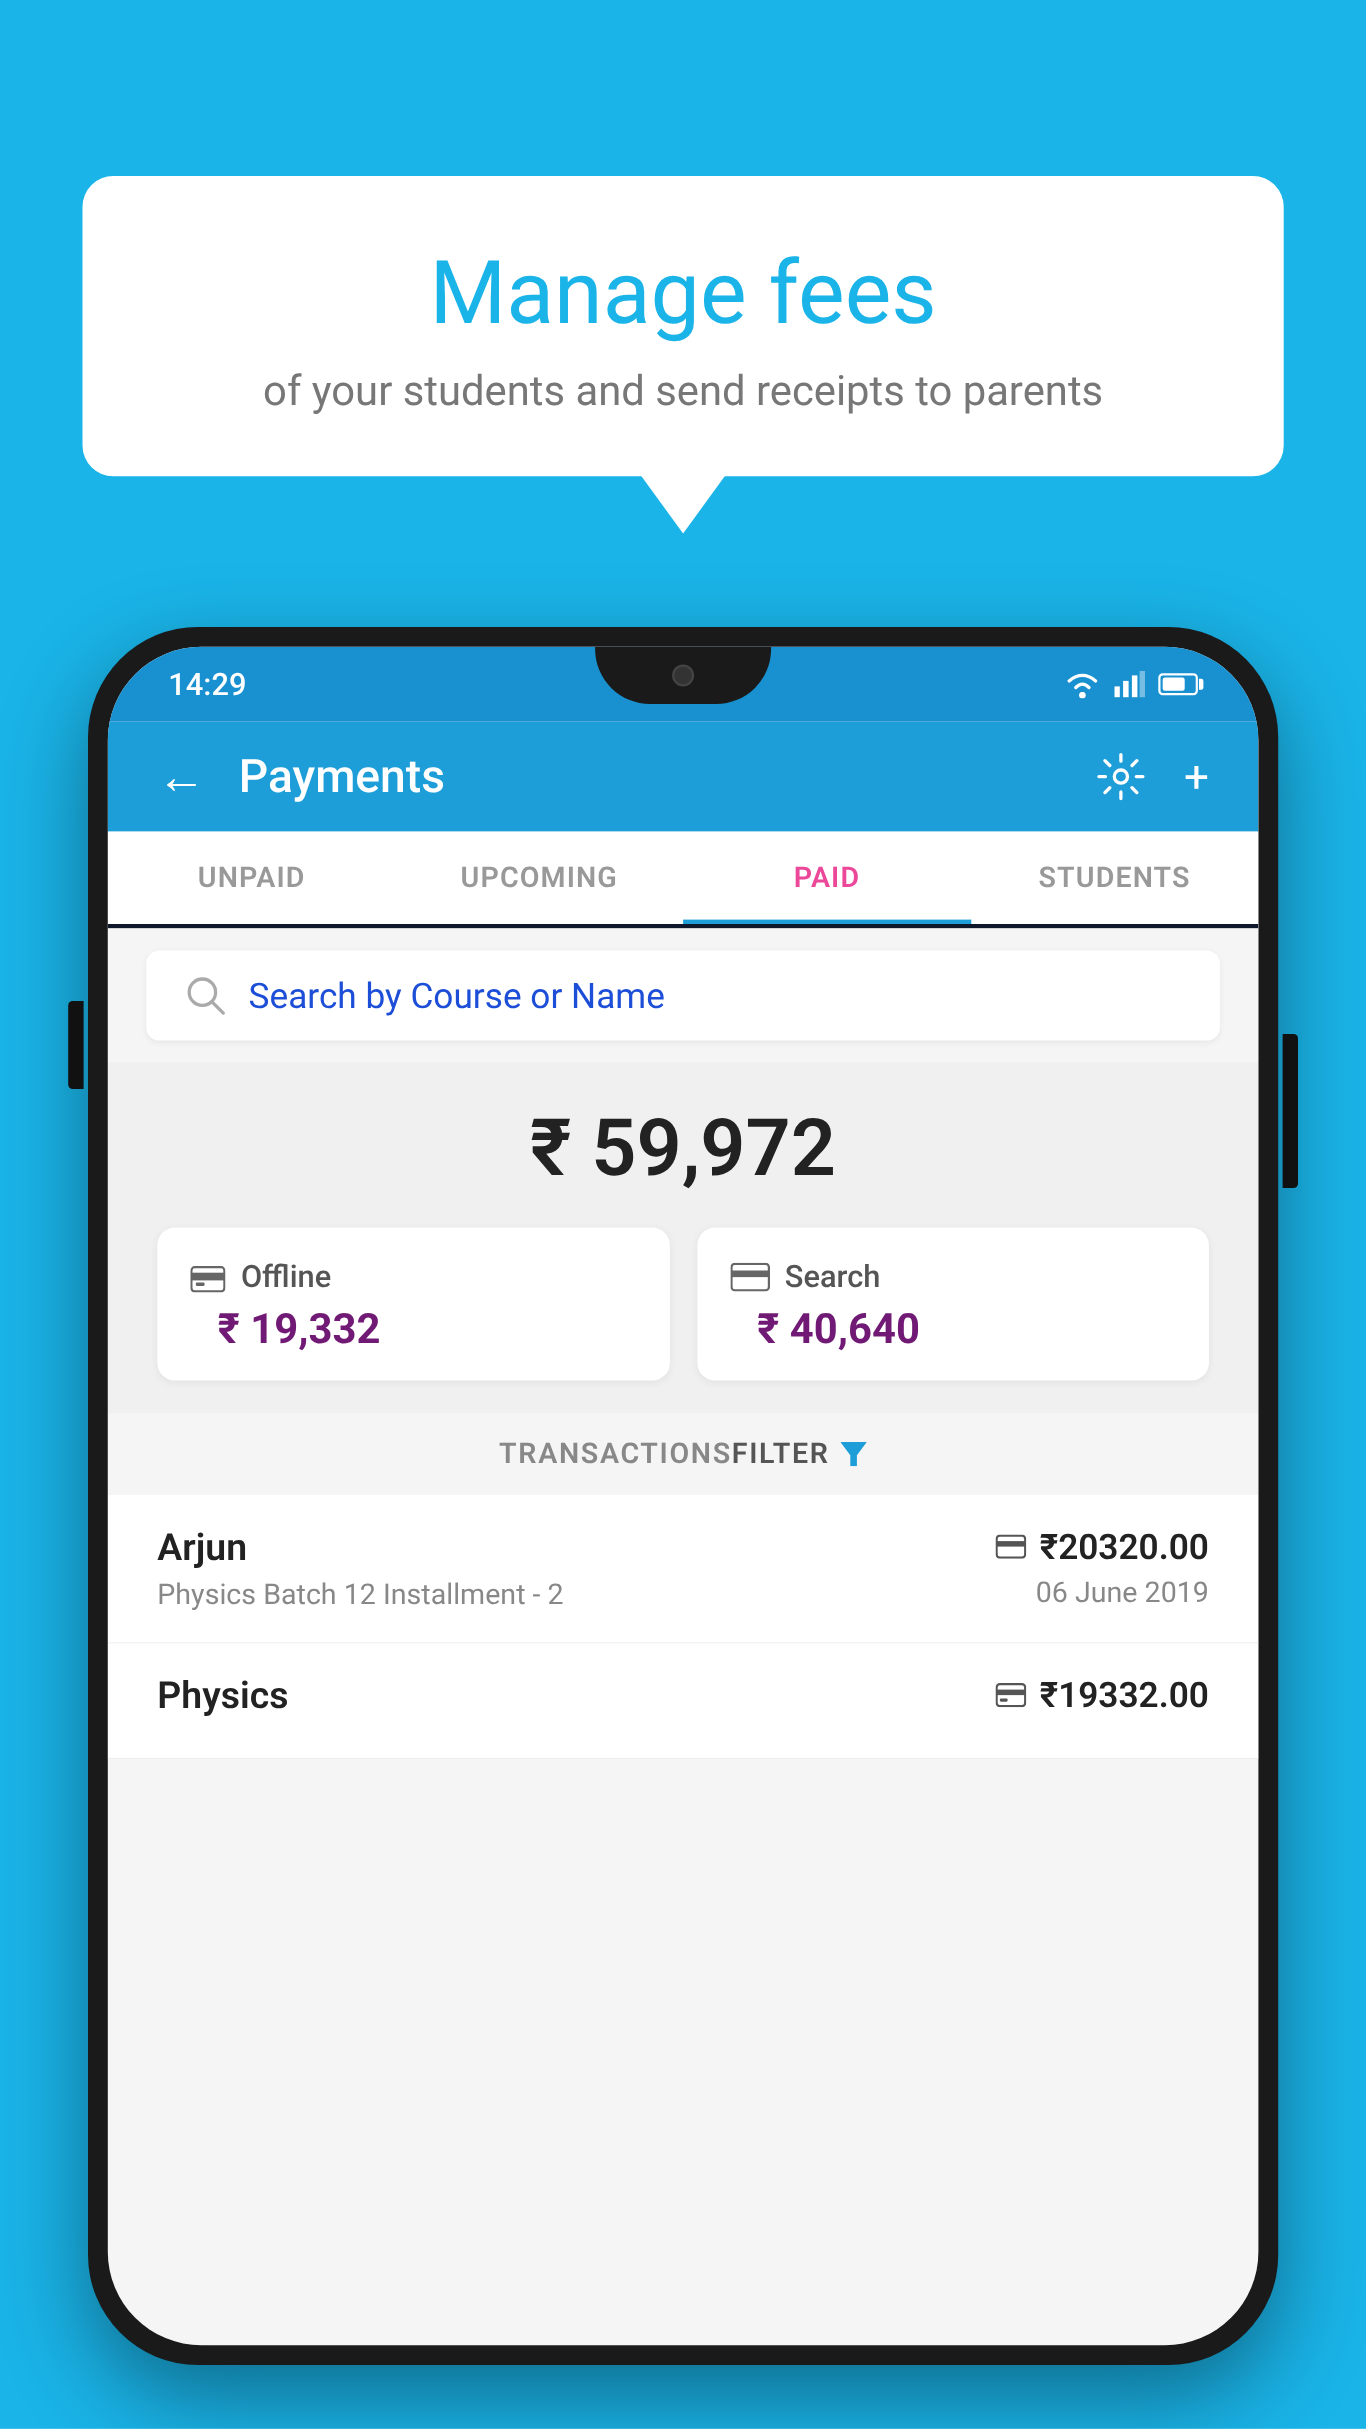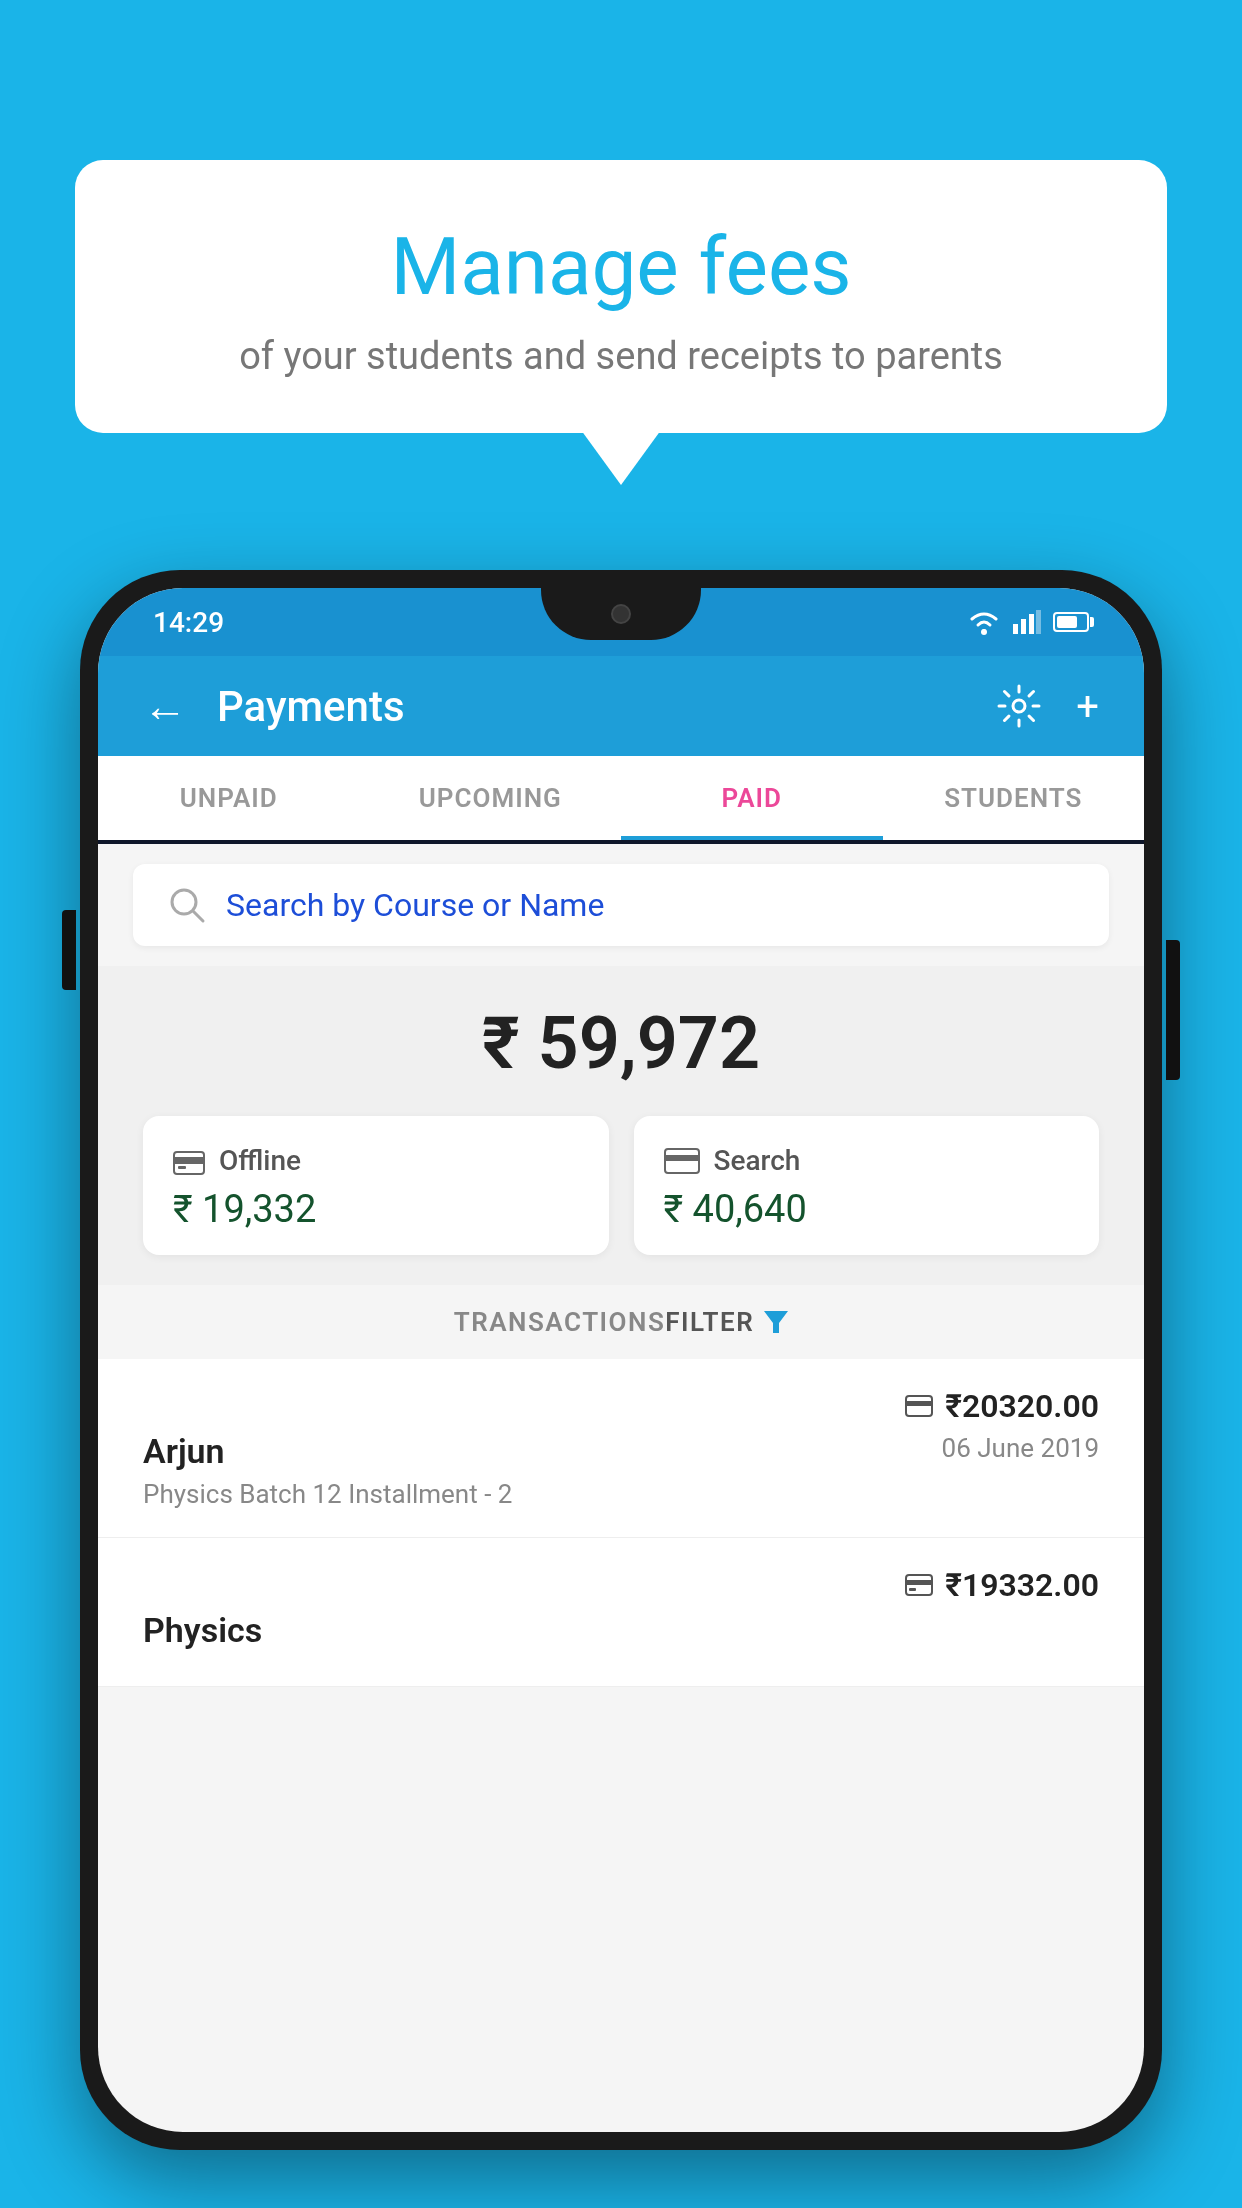--- a/index.html
+++ b/index.html
@@ -306,23 +306,24 @@
     }
 
     .payment-card-type {
       font-size: 28px;
       color: #555;
       font-weight: 500;
     }
 
     .payment-card-amount {
       font-size: 38px;
-      font-weight: 400;
-      color: #14532d;
+      font-weight: 700;
+      color: #701a75;
       margin-top: 6px;
+      margin-left: 25px;
     }
 
     
     .transactions-header {
       background: #f5f5f5;
       padding: 22px 45px;
       display: flex;
       align-items: center;
       justify-content: center;
     }
@@ -353,21 +354,20 @@
     .transaction-row {
       padding: 28px 45px;
       border-bottom: 1px solid #eee;
       display: flex;
       align-items: flex-start;
       justify-content: space-between;
     }
 
     .transaction-left {
       flex: 1;
-      margin-top: 44px;
     }
 
     .transaction-name {
       font-size: 34px;
       font-weight: 600;
       color: #222;
       margin-bottom: 8px;
     }
 
     .transaction-details {

